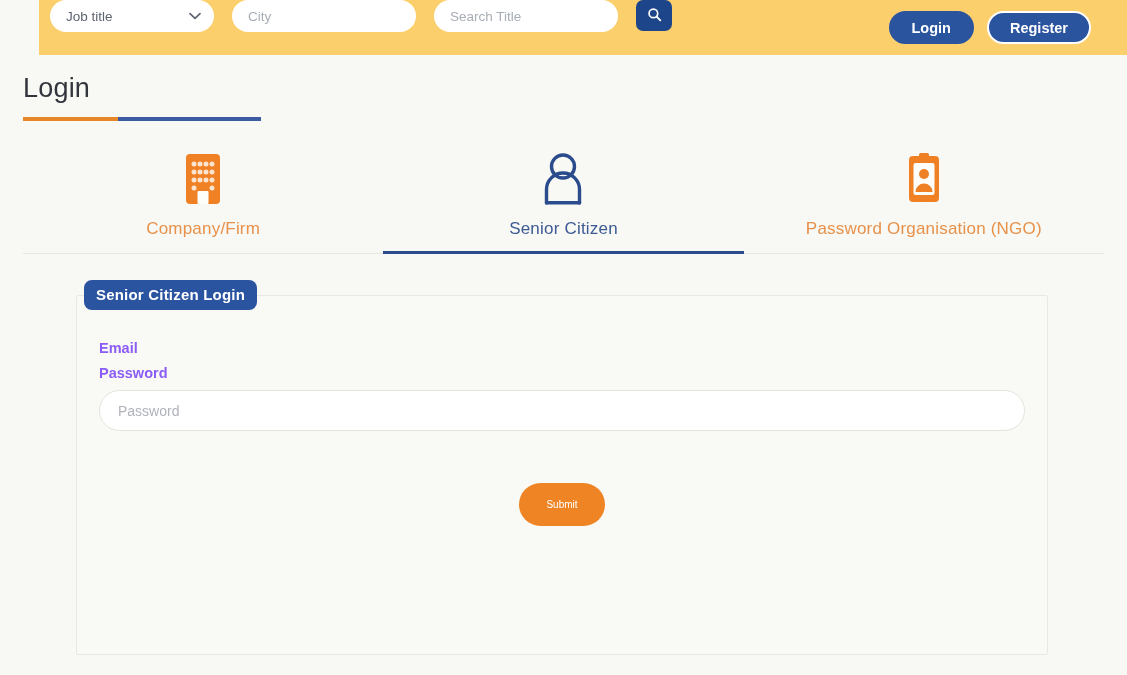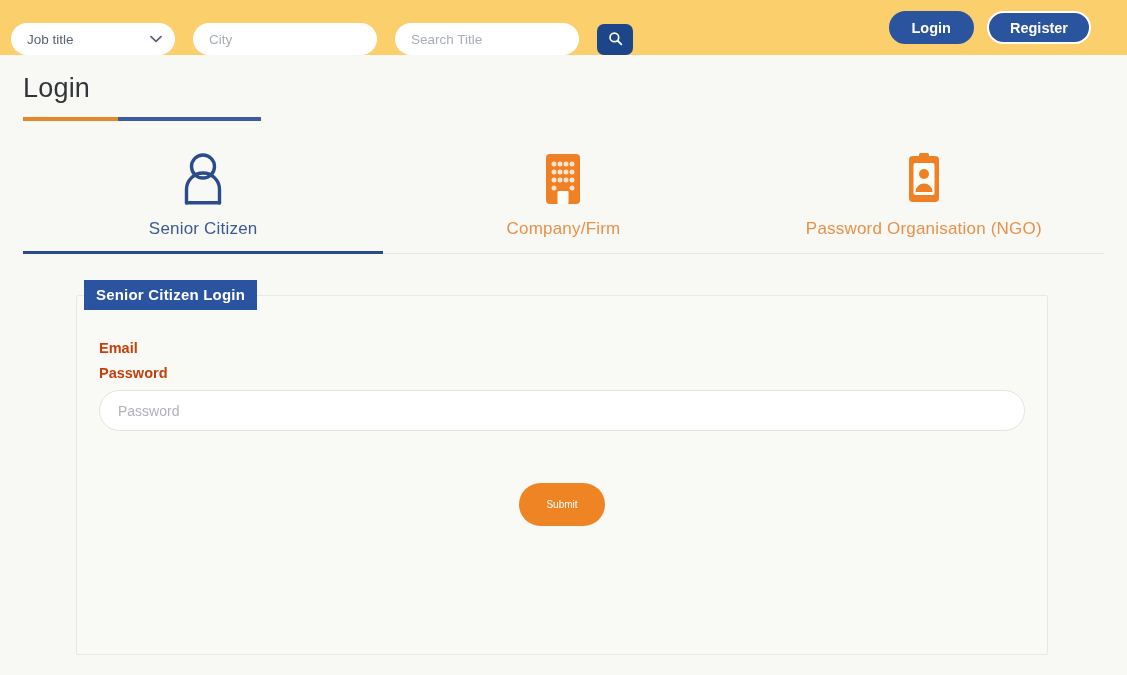--- a/index.html
+++ b/index.html
@@ -10,22 +10,23 @@
     background: #f8f8f4;
     font-family: "Liberation Sans", sans-serif;
   }
 
   
   .topbar {
     position: relative;
     height: 55px;
     background: #fccf6d;
     display: flex;
-    align-items: flex-end;
+    align-items: flex-start;
     padding: 0 36px 0 11px;
+    margin-left: 39px;
   }
   .job-select {
     width: 164px;
     height: 32px;
     background: #ffffff;
     border: none;
     border-radius: 16px;
     padding: 0 28px 0 16px;
     font-family: "Liberation Sans", sans-serif;
     font-size: 13.5px;
@@ -147,25 +148,26 @@
   }
   .card-badge {
     position: absolute;
     top: -16px; left: 7px;
     background: #2a53a0;
     color: #ffffff;
     font-size: 15px;
     font-weight: bold;
     padding: 6px 12px 7px 12px;
     letter-spacing: .2px;
+    border-radius: 8px;
   }
   .field-label {
     font-size: 14.5px;
     font-weight: bold;
-    color: #c2410c;
+    color: #8b5cf6;
     margin-bottom: 9px;
   }
   .field-input {
     width: 100%;
     height: 41px;
     background: #ffffff;
     border: 1px solid #e4e4dd;
     border-radius: 21px;
     padding: 0 18px;
     font-family: "Liberation Sans", sans-serif;
@@ -236,31 +238,20 @@
 
 <div class="page-head">
   <h1 class="page-title">Login</h1>
   <div class="title-rule">
     <span class="seg-orange"></span>
     <span class="seg-blue"></span>
   </div>
 </div>
 
 <div class="tabs">
-
-  <div class="tab active">
-    <span class="tab-icon">
-      <svg width="54" height="56" viewBox="0 0 54 56">
-        <circle cx="27" cy="15.5" r="11.5" fill="none" stroke="#2b4c8c" stroke-width="3.4"></circle>
-        <path d="M10.5 52 V38.5 A16.5 16.5 0 0 1 43.5 38.5 V52" fill="none" stroke="#2b4c8c" stroke-width="3.4" stroke-linecap="round"></path>
-        <line x1="10.5" y1="51.8" x2="43.5" y2="51.8" stroke="#2b4c8c" stroke-width="3.4" stroke-linecap="round"></line>
-      </svg>
-    </span>
-    <span class="tab-label">Senior Citizen</span>
-  </div>
 
   <div class="tab">
     <span class="tab-icon">
       <svg width="50" height="56" viewBox="0 0 50 56">
         <rect x="8" y="3" width="34" height="50" rx="4" fill="#ef8024"></rect>
         <g fill="#fbe3cf">
           <circle cx="16" cy="13" r="2.5"></circle>
             <circle cx="22" cy="13" r="2.5"></circle>
             <circle cx="28" cy="13" r="2.5"></circle>
             <circle cx="34" cy="13" r="2.5"></circle>
@@ -274,20 +265,31 @@
             <circle cx="34" cy="29" r="2.5"></circle>
           <circle cx="16" cy="37" r="2.5"></circle>
             <circle cx="34" cy="37" r="2.5"></circle>
         </g>
         <rect x="19.5" y="40" width="11" height="13" rx="1" fill="#fdfdfa"></rect>
       </svg>
     </span>
     <span class="tab-label">Company/Firm</span>
   </div>
 
+  <div class="tab active">
+    <span class="tab-icon">
+      <svg width="54" height="56" viewBox="0 0 54 56">
+        <circle cx="27" cy="15.5" r="11.5" fill="none" stroke="#2b4c8c" stroke-width="3.4"></circle>
+        <path d="M10.5 52 V38.5 A16.5 16.5 0 0 1 43.5 38.5 V52" fill="none" stroke="#2b4c8c" stroke-width="3.4" stroke-linecap="round"></path>
+        <line x1="10.5" y1="51.8" x2="43.5" y2="51.8" stroke="#2b4c8c" stroke-width="3.4" stroke-linecap="round"></line>
+      </svg>
+    </span>
+    <span class="tab-label">Senior Citizen</span>
+  </div>
+
   <div class="tab">
     <span class="tab-icon">
       <svg width="48" height="56" viewBox="0 0 48 56">
         <rect x="9" y="5" width="30" height="46" rx="4" fill="#ef8024"></rect>
         <rect x="19" y="2" width="10" height="7" rx="1.6" fill="#ef8024"></rect>
         <rect x="13.5" y="12" width="21" height="32" rx="2" fill="#fdfdfa"></rect>
         <circle cx="24" cy="23" r="5" fill="#ef8024"></circle>
         <path d="M15.5 41 A8.5 8.5 0 0 1 32.5 41 Z" fill="#ef8024"></path>
       </svg>
     </span>

